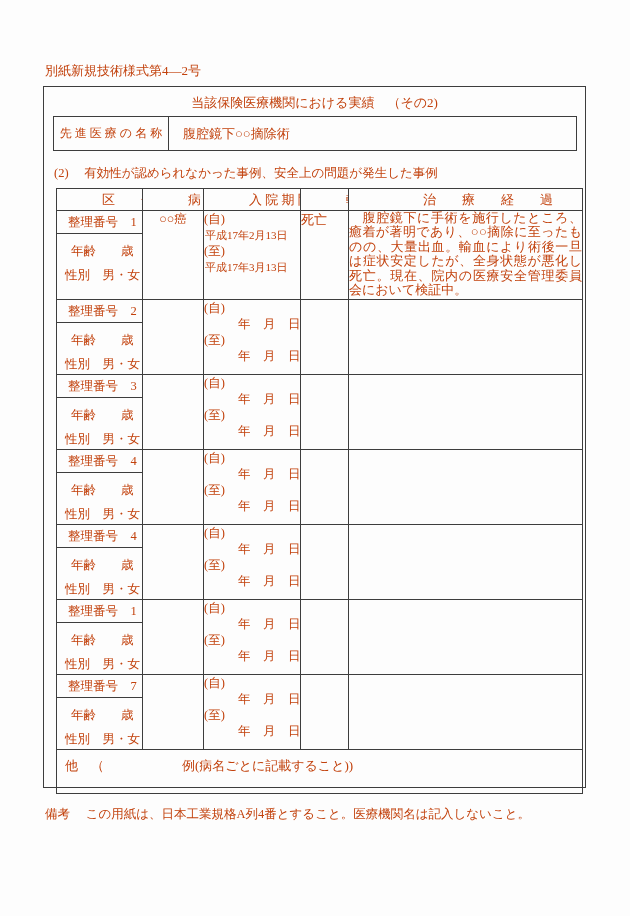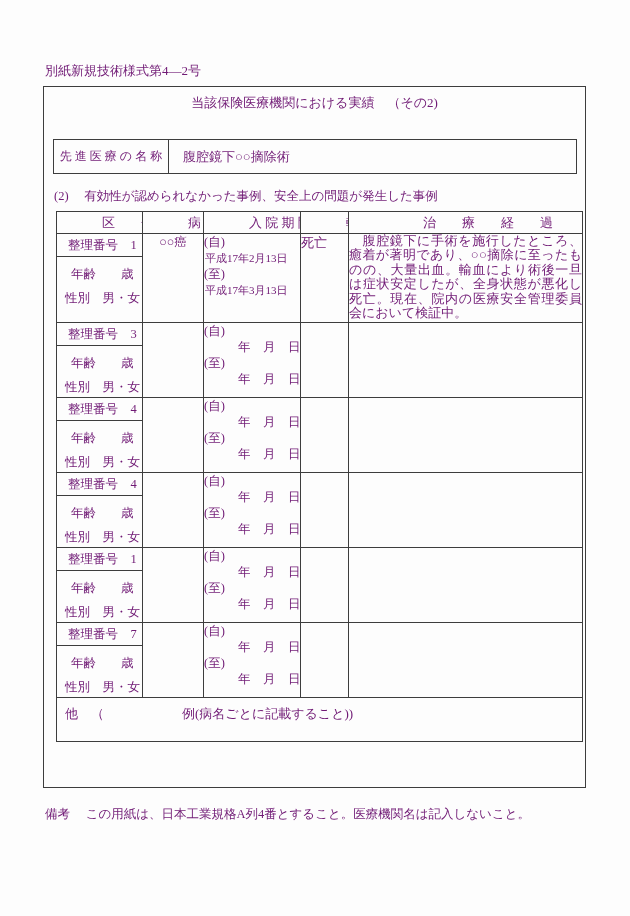--- a/index.html
+++ b/index.html
@@ -2,21 +2,21 @@
 <html><head>
 <meta charset="utf-8">
 <style>
   html, body { margin: 0; padding: 0; background: #ffffff; }
   .page {
     position: relative;
     width: 630px;
     height: 916px;
     background: #fdfdfd;
     font-family: "Liberation Serif", "DejaVu Serif", serif;
-    color: #701a75;
+    color: #c2410c;
     overflow: hidden;
   }
   .form-number {
     position: absolute;
     left: 45px;
     top: 62px;
     font-size: 13px;
     white-space: nowrap;
   }
   .outer-frame {
@@ -30,21 +30,21 @@
     font-family: Liberation Serif, serif;
   }
   .form-title {
     margin-top: 7px;
     text-align: center;
     font-size: 13px;
     white-space: nowrap;
   }
   .name-box {
     display: flex;
-    margin: 27px 8px 0 9px;
+    margin: 4px 8px 0 9px;
     height: 33px;
     border: 1px solid #3d3d3d;
     box-sizing: content-box;
   }
   .name-label {
     width: 114px;
     border-right: 1px solid #3d3d3d;
     display: flex;
     align-items: center;
     justify-content: center;
@@ -171,20 +171,36 @@
           <td class="adm">
             <div class="adm-line">(自)</div>
             <div class="adm-date">平成17年2月13日</div>
             <div class="adm-line">(至)</div>
             <div class="adm-date">平成17年3月13日</div>
           </td>
           <td class="tenki">死亡</td>
           <td class="keika">　腹腔鏡下に手術を施行したところ、癒着が著明であり、○○摘除に至ったものの、大量出血。輸血により術後一旦は症状安定したが、全身状態が悪化し死亡。現在、院内の医療安全管理委員会において検証中。</td>
         </tr>
 
+        <tr class="case-row ph">
+          <td class="kubun">
+            <div class="case-no">整理番号　2</div>
+            <div class="age">年齢　　歳</div>
+            <div class="sex">性別　男・女</div>
+          </td>
+          <td class="byomei"></td>
+          <td class="adm">
+            <div class="adm-line">(自)</div>
+            <div class="adm-date">年　月　日</div>
+            <div class="adm-line">(至)</div>
+            <div class="adm-date">年　月　日</div>
+          </td>
+          <td class="tenki"></td>
+          <td class="keika"></td>
+        </tr>
 
         <tr class="case-row ph">
           <td class="kubun">
             <div class="case-no">整理番号　3</div>
             <div class="age">年齢　　歳</div>
             <div class="sex">性別　男・女</div>
           </td>
           <td class="byomei"></td>
           <td class="adm">
             <div class="adm-line">(自)</div>

